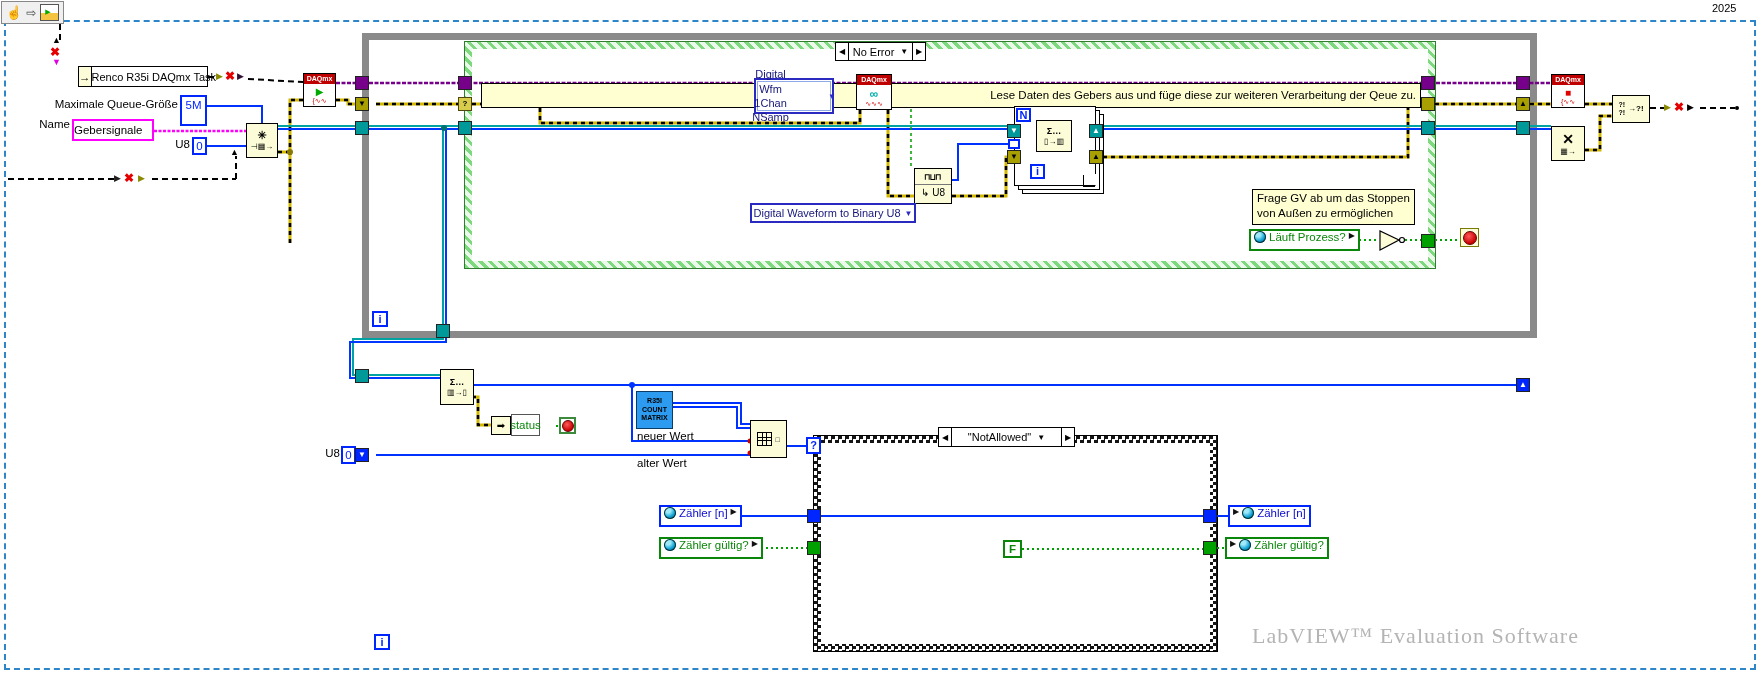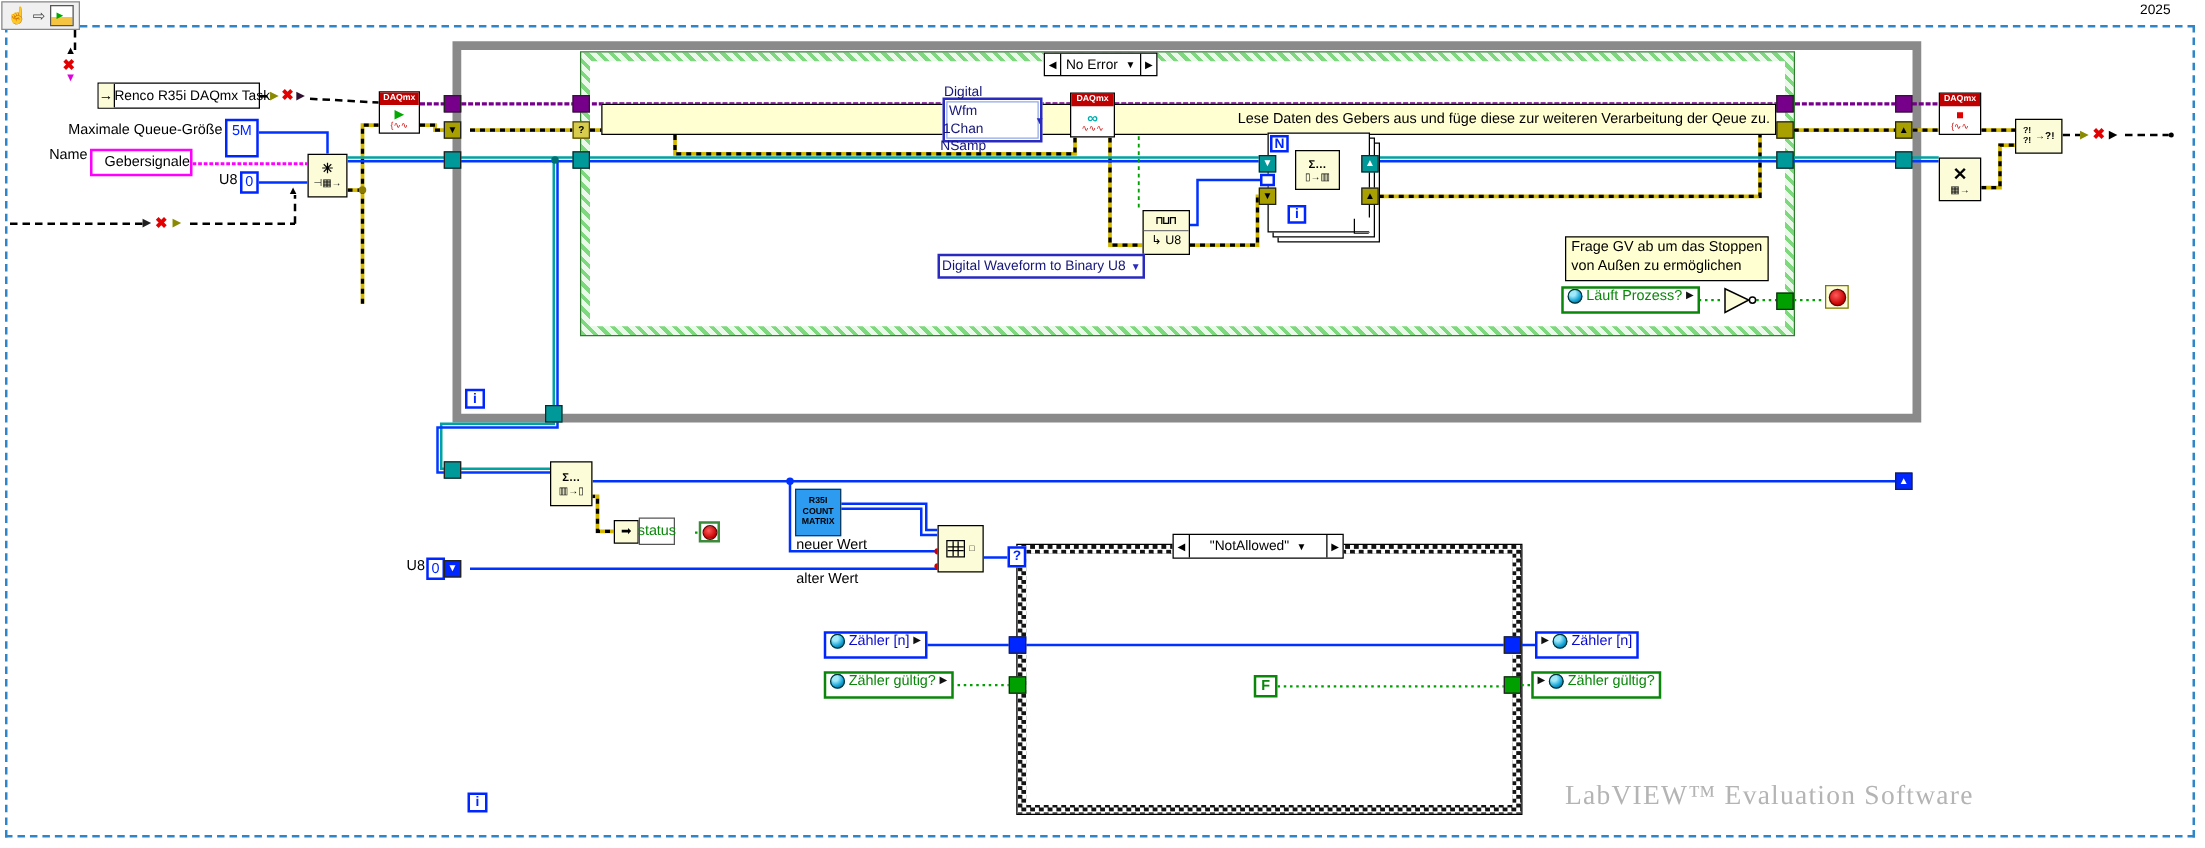--- a/index.html
+++ b/index.html
@@ -20,21 +20,21 @@
   
   .node{background:#FCFCD8;border:1px solid #000;z-index:6;display:flex;flex-direction:column;align-items:center;justify-content:center;line-height:1;}
   .node .g1{font-size:11px;font-weight:bold;}
   .node .g2{font-size:8px;margin-top:2px;}
   .daq{background:#fff;border:1px solid #000;z-index:6;}
   .daqhead{background:#BE0000;color:#fff;font-size:7px;font-weight:bold;text-align:center;height:10px;line-height:10px;letter-spacing:0;}
   .daqbody{display:flex;flex-direction:column;align-items:center;justify-content:center;height:calc(100% - 10px);line-height:1;}
   
   .lbl{z-index:6;color:#000;white-space:nowrap;}
   .bluebox{background:#fff;border:2px solid #0026FF;color:#0026FF;text-align:center;z-index:6;line-height:1.2;}
-  .pinkbox{background:#fff;border:2px solid #FF00FF;color:#000;text-align:right;z-index:6;}
+  .pinkbox{background:#fff;border:2px solid #FF00FF;color:#000;text-align:left;z-index:6;}
   .comment{background:#FFFFD2;border:1px solid #000;z-index:6;padding:1px 4px;line-height:1.3;}
   .selbox{background:#fff;border:1px solid #000;z-index:7;display:flex;align-items:stretch;font-size:11px;}
   .selbox .cap{width:12px;display:flex;align-items:center;justify-content:center;font-size:8px;}
   .selbox .capl{border-right:1px solid #000;}
   .selbox .capr{border-left:1px solid #000;}
   .selbox .mid{flex:1;display:flex;align-items:center;justify-content:center;gap:6px;white-space:nowrap;}
   .selbox .dn{font-size:8px;color:#000;}
   
   .tun{z-index:8;width:14px;height:14px;border:1px solid #222;display:flex;align-items:center;justify-content:center;font-size:8px;color:#fff;line-height:1;}
   .t-purple{background:#76008A;}

